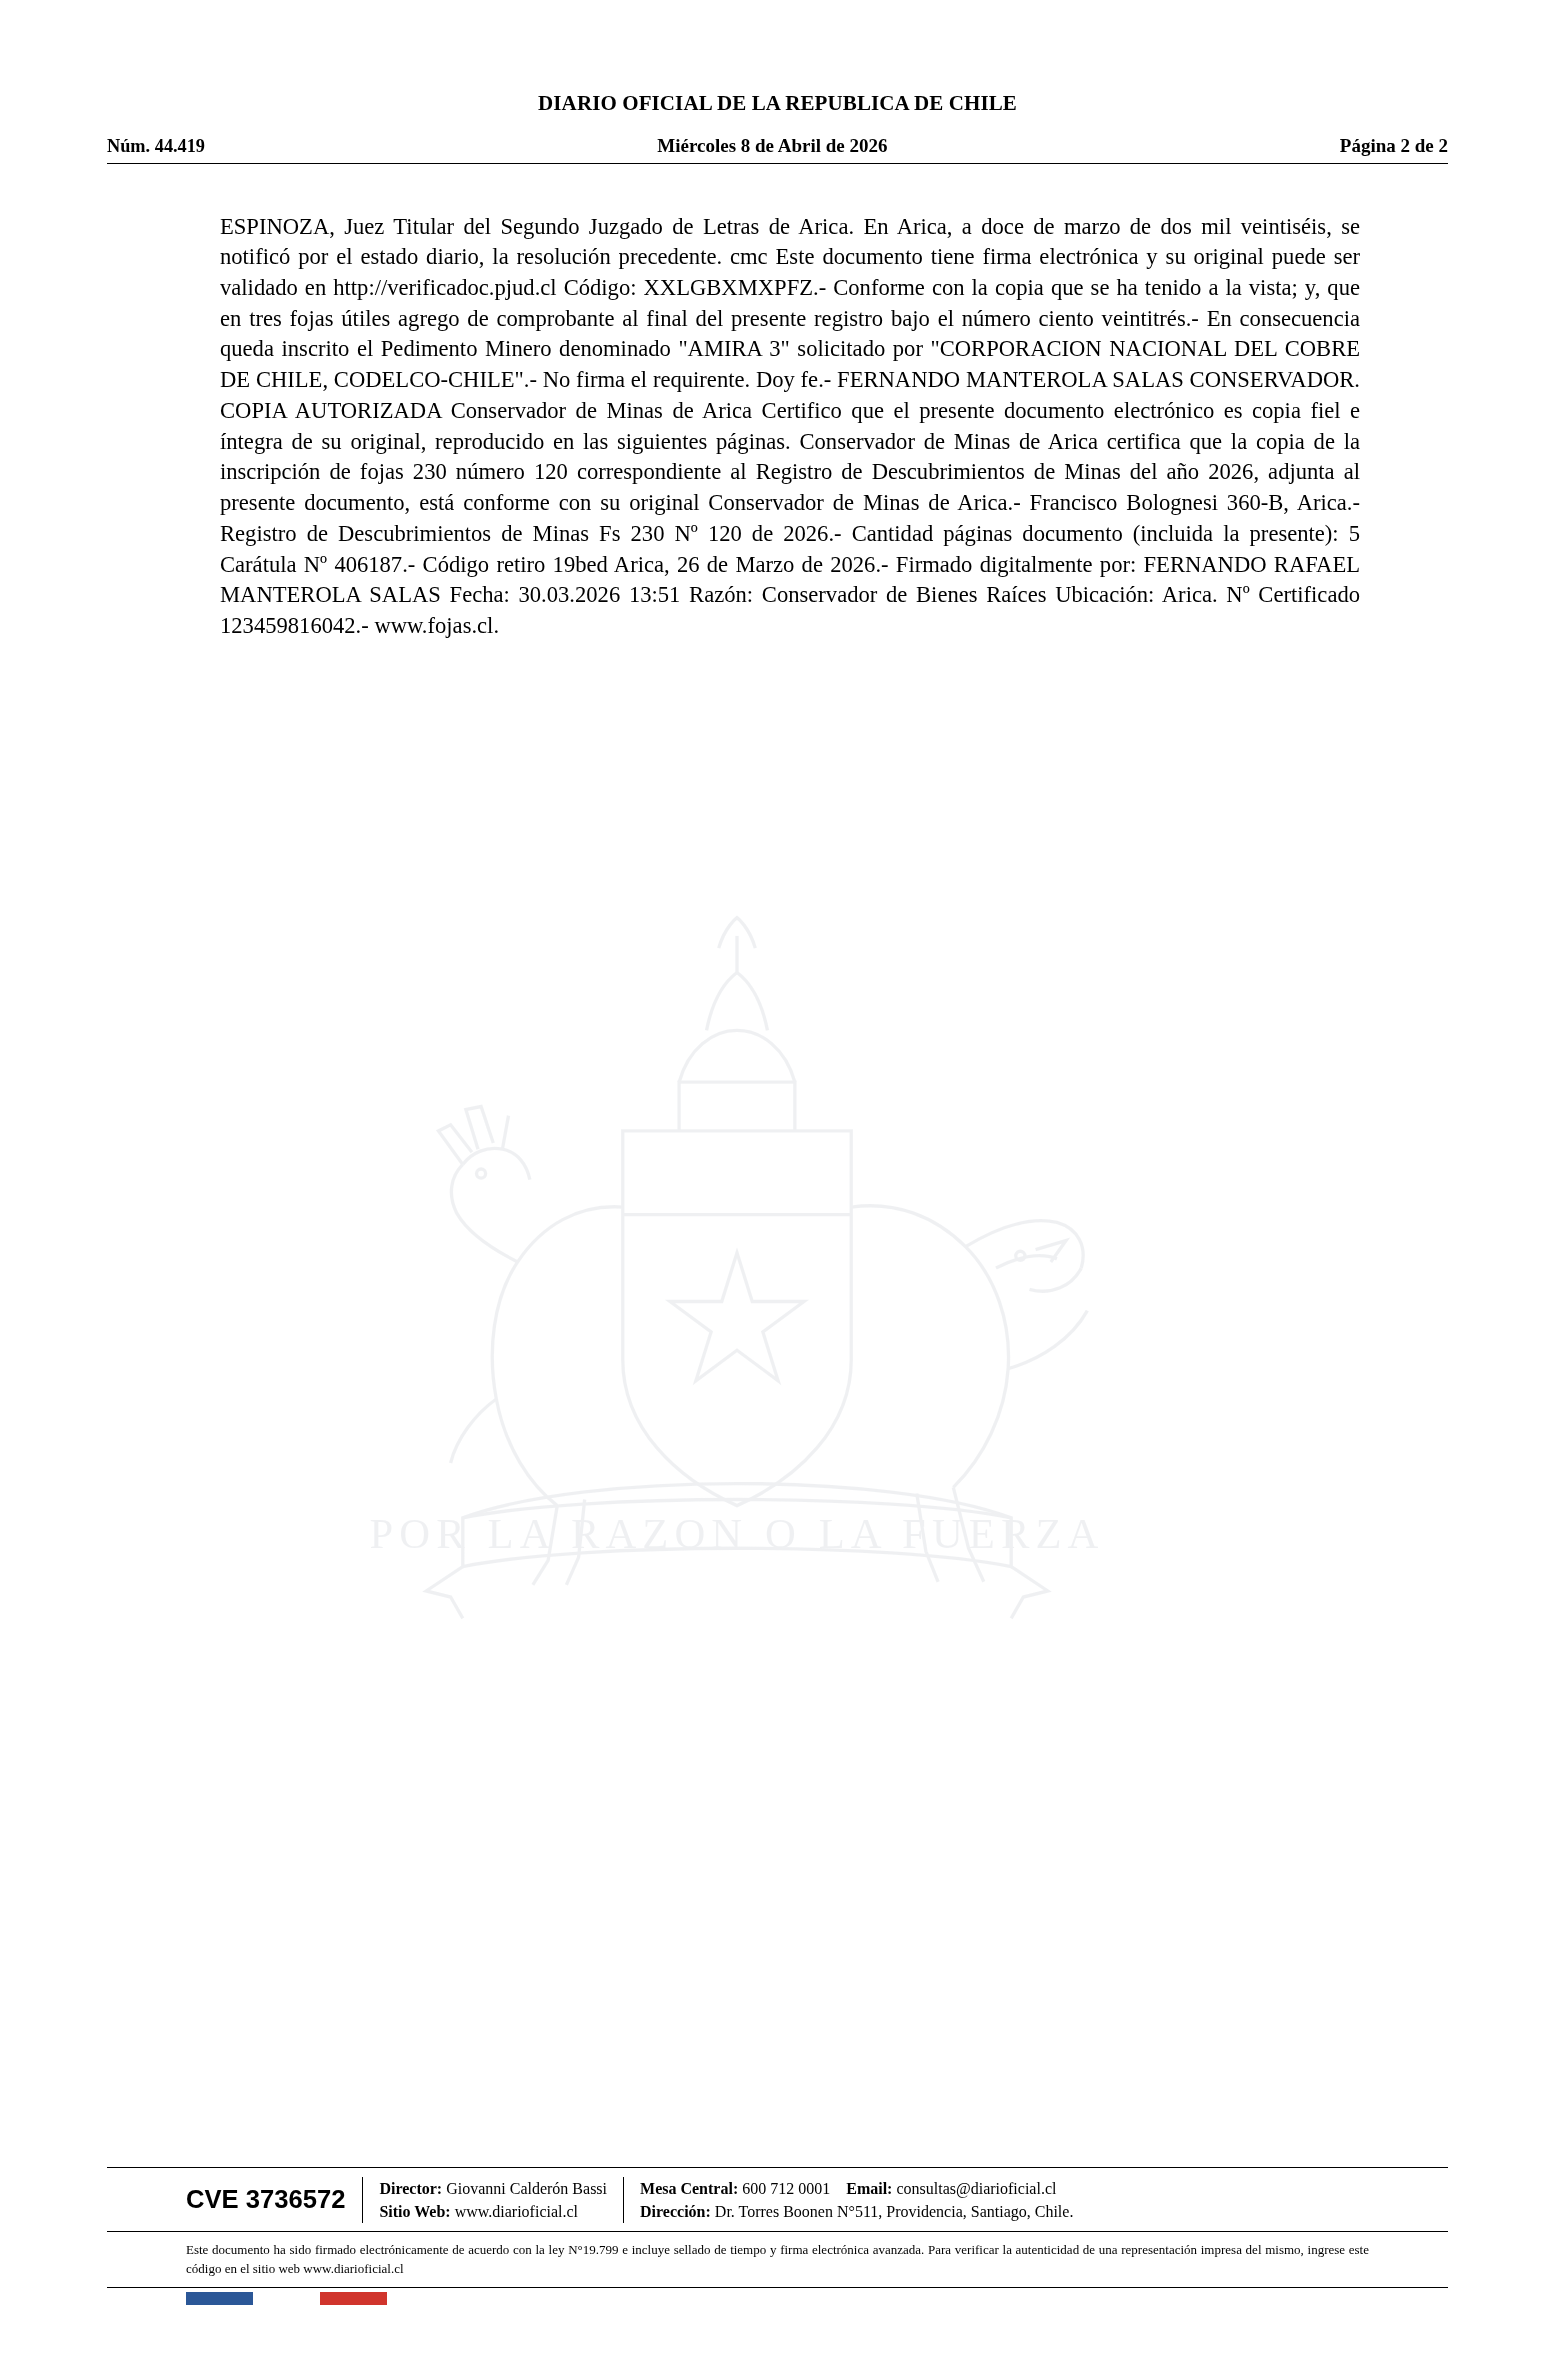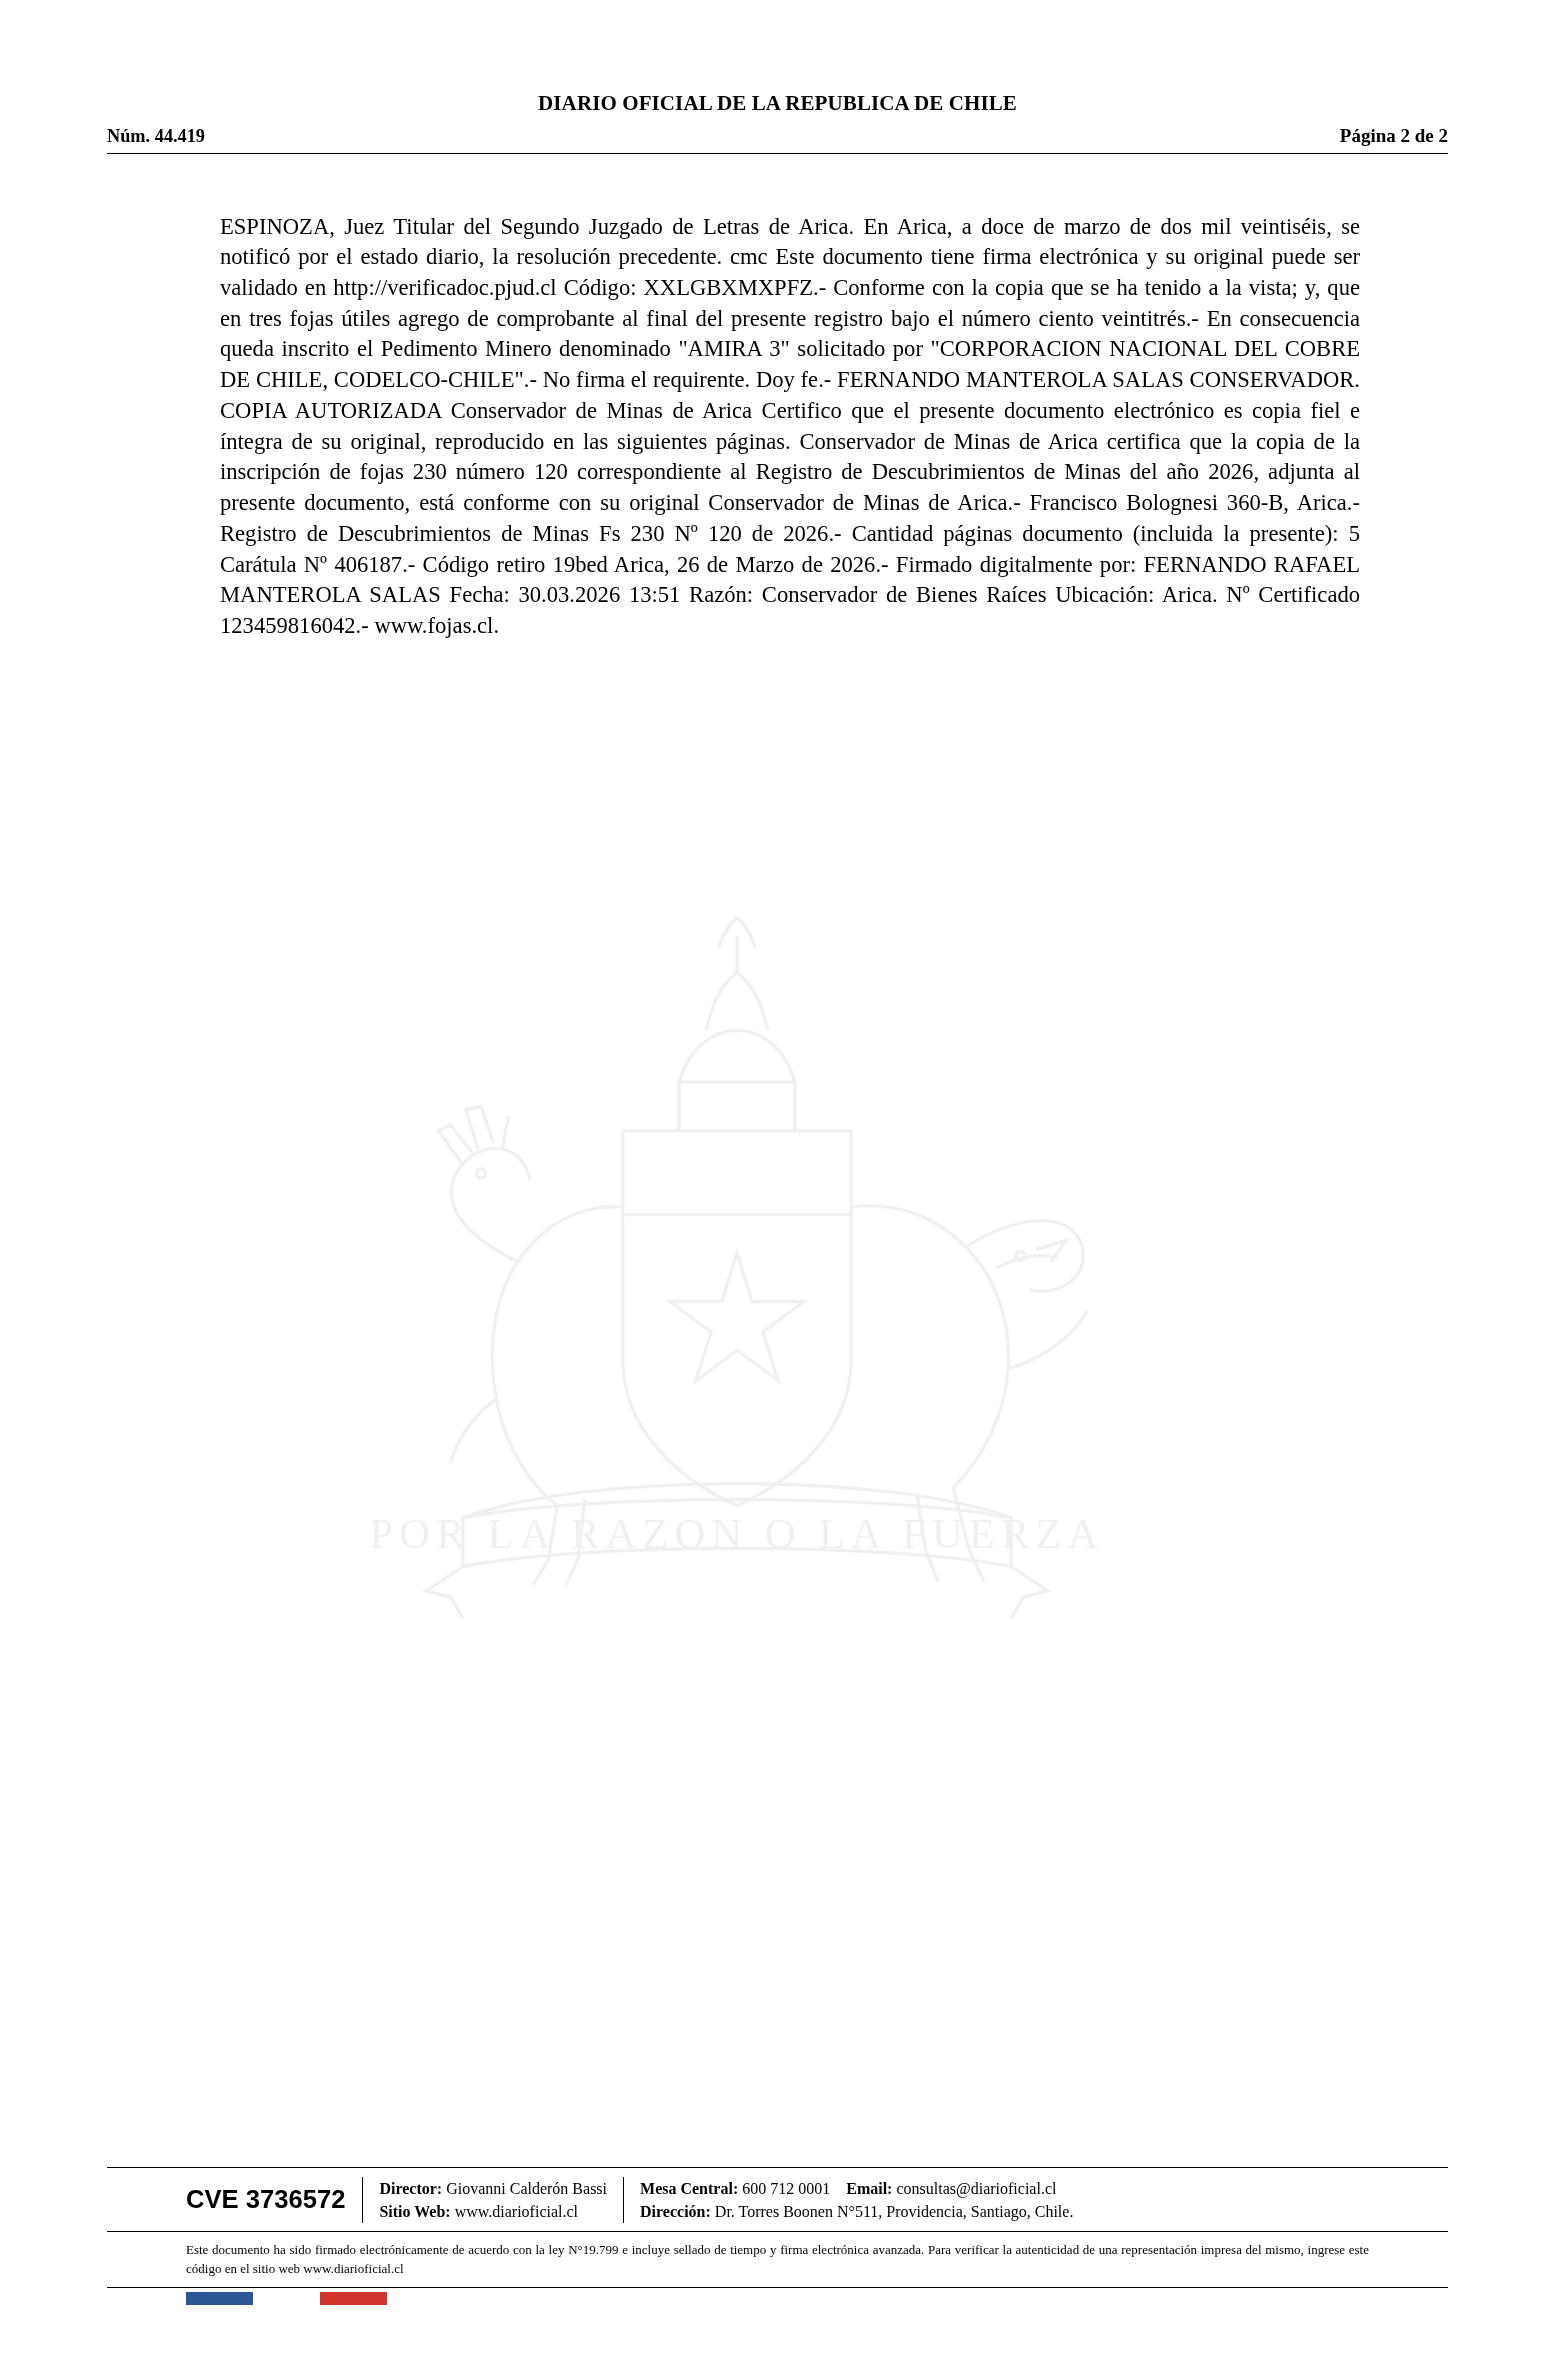--- a/index.html
+++ b/index.html
@@ -33,21 +33,21 @@
   .header-title {
     text-align: center;
     font-weight: bold;
     font-size: 21px;
     letter-spacing: 0.1px;
   }
   .header-row {
     display: flex;
     align-items: baseline;
     justify-content: space-between;
-    margin-top: 9px;
+    margin-top: 19px;
   }
   .header-left {
     font-weight: bold;
     font-size: 18.3px;
     white-space: nowrap;
   }
   .header-center {
     font-weight: bold;
     font-size: 19px;
     text-align: center;
@@ -154,20 +154,21 @@
 </style>
 </head>
 <body>
 
 <div class="page">
 
   <div class="header">
     <div class="header-title">DIARIO OFICIAL DE LA REPUBLICA DE CHILE</div>
     <div class="header-row">
       <div class="header-left">Núm. 44.419</div>
+      <div class="header-center">Miércoles 8 de Abril de 2026</div>
       <div class="header-right">Página 2 de 2</div>
     </div>
     <div class="header-rule"></div>
   </div>
 
   <div class="content">
     <p class="body-text">ESPINOZA, Juez Titular del Segundo Juzgado de Letras de Arica. En Arica, a doce de marzo de dos mil veintiséis, se notificó por el estado diario, la resolución precedente. cmc Este documento tiene firma electrónica y su original puede ser validado en http://verificadoc.pjud.cl Código: XXLGBXMXPFZ.- Conforme con la copia que se ha tenido a la vista; y, que en tres fojas útiles agrego de comprobante al final del presente registro bajo el número ciento veintitrés.- En consecuencia queda inscrito el Pedimento Minero denominado "AMIRA 3" solicitado por "CORPORACION NACIONAL DEL COBRE DE CHILE, CODELCO-CHILE".- No firma el requirente. Doy fe.- FERNANDO MANTEROLA SALAS CONSERVADOR. COPIA AUTORIZADA Conservador de Minas de Arica Certifico que el presente documento electrónico es copia fiel e íntegra de su original, reproducido en las siguientes páginas. Conservador de Minas de Arica certifica que la copia de la inscripción de fojas 230 número 120 correspondiente al Registro de Descubrimientos de Minas del año 2026, adjunta al presente documento, está conforme con su original Conservador de Minas de Arica.- Francisco Bolognesi 360-B, Arica.- Registro de Descubrimientos de Minas Fs 230 Nº 120 de 2026.- Cantidad páginas documento (incluida la presente): 5 Carátula Nº 406187.- Código retiro 19bed Arica, 26 de Marzo de 2026.- Firmado digitalmente por: FERNANDO RAFAEL MANTEROLA SALAS Fecha: 30.03.2026 13:51 Razón: Conservador de Bienes Raíces Ubicación: Arica. Nº Certificado 123459816042.- www.fojas.cl.</p>
   </div>
 
   <div class="watermark">

